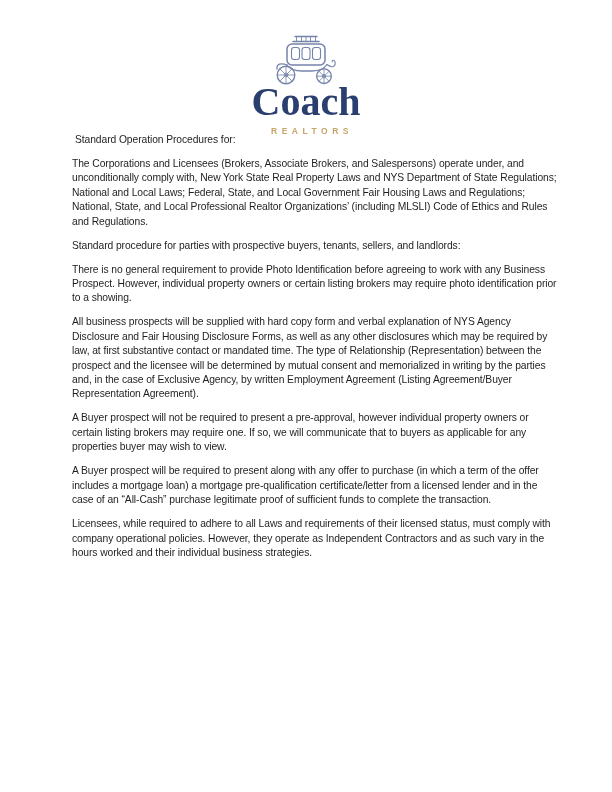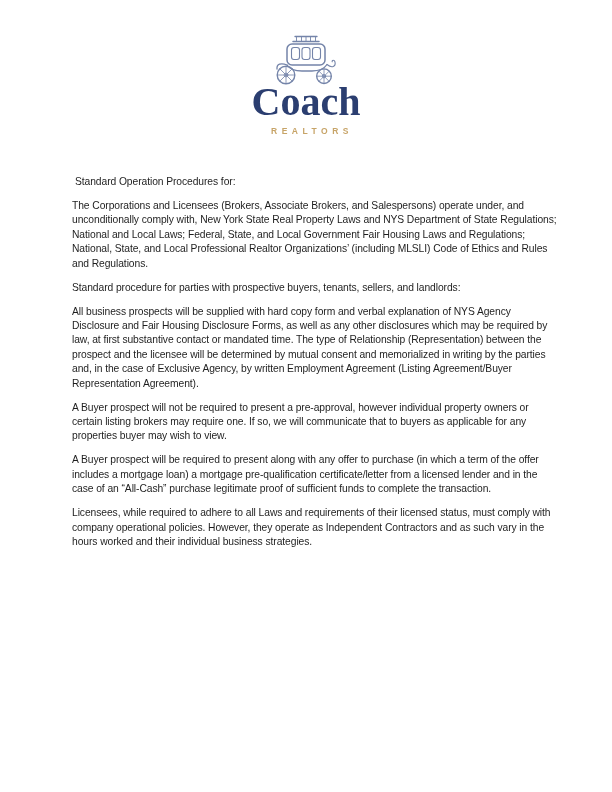--- a/index.html
+++ b/index.html
@@ -50,21 +50,20 @@
     color: #1e1e1e;
     font-size: 10.3px;
     letter-spacing: -0.08px;
     line-height: 14.4px;
   }
   .content p {
     margin: 0 0 9.6px 0;
   }
   .content p.heading {
     padding-left: 3px;
-    margin-top: 42px;
   }
 </style>
 </head>
 <body>
 
 <div class="page">
 
   <div class="logo">
     <svg width="68" height="52" viewBox="0 0 68 52" aria-hidden="true">
       <g stroke="#7484a9" fill="none" stroke-linecap="round">
@@ -95,19 +94,20 @@
       </g>
     </svg>
     <div class="brand">Coach</div>
     <div class="tagline">REALTORS</div>
   </div>
 
   <div class="content">
     <p class="heading"> Standard Operation Procedures for:</p>
     <p>The Corporations and Licensees (Brokers, Associate Brokers, and Salespersons) operate under, and unconditionally comply with, New York State Real Property Laws and NYS Department of State Regulations; National and Local Laws; Federal, State, and Local Government Fair Housing Laws and Regulations; National, State, and Local Professional Realtor Organizations’ (including MLSLI) Code of Ethics and Rules and Regulations.</p>
     <p>Standard procedure for parties with prospective buyers, tenants, sellers, and landlords:</p>
+    <p>There is no general requirement to provide Photo Identification before agreeing to work with any Business Prospect. However, individual property owners or certain listing brokers may require photo identification prior to a showing.</p>
     <p>All business prospects will be supplied with hard copy form and verbal explanation of NYS Agency Disclosure and Fair Housing Disclosure Forms, as well as any other disclosures which may be required by law, at first substantive contact or mandated time. The type of Relationship (Representation) between the prospect and the licensee will be determined by mutual consent and memorialized in writing by the parties and, in the case of Exclusive Agency, by written Employment Agreement (Listing Agreement/Buyer Representation Agreement).</p>
     <p>A Buyer prospect will not be required to present a pre-approval, however individual property owners or certain listing brokers may require one. If so, we will communicate that to buyers as applicable for any properties buyer may wish to view.</p>
     <p>A Buyer prospect will be required to present along with any offer to purchase (in which a term of the offer includes a mortgage loan) a mortgage pre-qualification certificate/letter from a licensed lender and in the case of an “All-Cash” purchase legitimate proof of sufficient funds to complete the transaction.</p>
     <p>Licensees, while required to adhere to all Laws and requirements of their licensed status, must comply with company operational policies.  However, they operate as Independent Contractors and as such vary in the hours worked and their individual business strategies.</p>
   </div>
 
 </div>
 
 </body></html>

